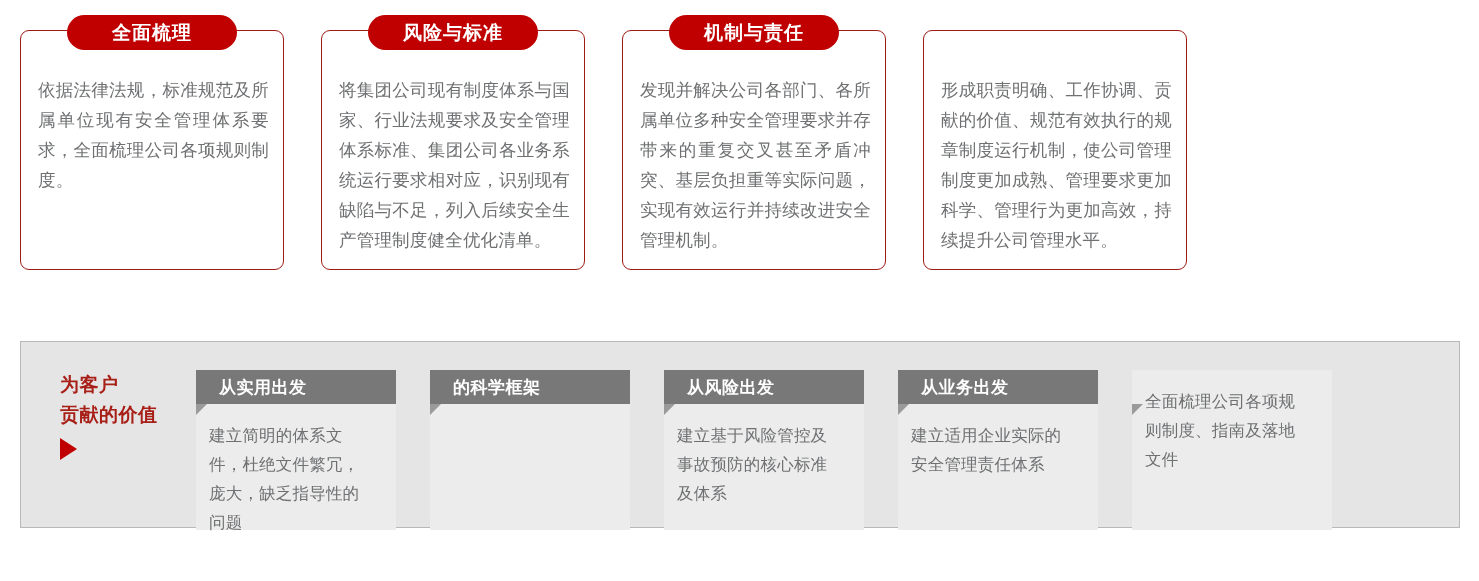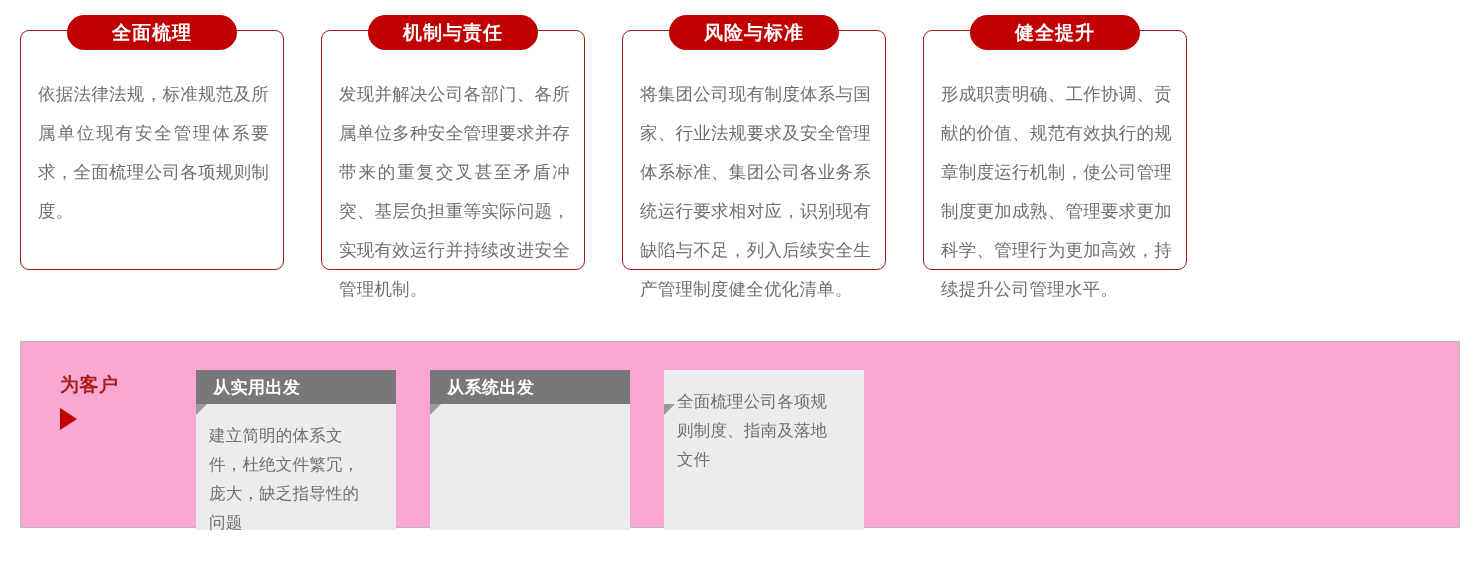--- a/index.html
+++ b/index.html
@@ -47,35 +47,35 @@
     align-items: center;
     justify-content: center;
     white-space: nowrap;
     padding: 0 22px;
   }
   .top-body {
     position: absolute;
     left: 17px; right: 14px;
     top: 44px;
     font-size: 17.5px;
-    line-height: 39px;
+    line-height: 30px;
     color: #6f7072;
     text-align: justify;
     letter-spacing: 0.2px;
   }
 
   
   .bottom-panel {
     position: absolute;
     left: 20px; top: 341px;
     width: 1440px;
     height: 187px;
     border: 1.2px solid #b8b8b8;
     border-radius: 0;
-    background: #f9a8d4;
+    background: #e5e5e5;
   }
   .value-label {
     position: absolute;
     left: 39px; top: 28px;
     width: 140px;
   }
   .value-label .vl-line {
     color: #a71f17;
     font-size: 19px;
     font-weight: bold;
@@ -106,21 +106,21 @@
   .bhead {
     position: relative;
     height: 34px;
     background: #787878;
     color: #ffffff;
     font-size: 17px;
     font-weight: bold;
     letter-spacing: 0.5px;
     display: flex;
     align-items: center;
-    padding-left: 17px;
+    padding-left: 23px;
   }
   .bfold {
     position: absolute;
     left: 0; top: 34px;
     width: 0; height: 0;
     border-top: 11px solid #9a9a9a;
     border-right: 11px solid transparent;
   }
   .bbody {
     padding: 17px 24px 0 13px;
@@ -134,57 +134,67 @@
 <body>
 
 <div class="top-row">
 
   <div class="top-card">
     <div class="pill">全面梳理</div>
     <div class="top-body">依据法律法规，标准规范及所属单位现有安全管理体系要求，全面梳理公司各项规则制度。</div>
   </div>
 
   <div class="top-card">
+    <div class="pill">风险与标准</div>
+    <div class="top-body">将集团公司现有制度体系与国家、行业法规要求及安全管理体系标准、集团公司各业务系统运行要求相对应，识别现有缺陷与不足，列入后续安全生产管理制度健全优化清单。</div>
+  </div>
+
+  <div class="top-card">
     <div class="pill">机制与责任</div>
     <div class="top-body">发现并解决公司各部门、各所属单位多种安全管理要求并存带来的重复交叉甚至矛盾冲突、基层负担重等实际问题，实现有效运行并持续改进安全管理机制。</div>
   </div>
 
   <div class="top-card">
-    <div class="pill">风险与标准</div>
-    <div class="top-body">将集团公司现有制度体系与国家、行业法规要求及安全管理体系标准、集团公司各业务系统运行要求相对应，识别现有缺陷与不足，列入后续安全生产管理制度健全优化清单。</div>
-  </div>
-
-  <div class="top-card">
-    <div class="pill">健全提升</div>
     <div class="top-body">形成职责明确、工作协调、贡献的价值、规范有效执行的规章制度运行机制，使公司管理制度更加成熟、管理要求更加科学、管理行为更加高效，持续提升公司管理水平。</div>
   </div>
 
 </div>
 
 <div class="bottom-panel">
 
   <div class="value-label">
     <div class="vl-line">为客户</div>
+    <div class="vl-line">贡献的价值</div>
     <div class="vl-arrow"></div>
   </div>
 
   <div class="bcards">
 
     <div class="bcard">
       <div class="bhead">从实用出发</div>
       <div class="bfold"></div>
       <div class="bbody">建立简明的体系文件，杜绝文件繁冗，庞大，缺乏指导性的问题</div>
     </div>
 
     <div class="bcard">
-      <div class="bhead">从系统出发</div>
-      <div class="bfold"></div>
-    </div>
-
-
+      <div class="bhead">的科学框架</div>
+      <div class="bfold"></div>
+    </div>
+
+    <div class="bcard">
+      <div class="bhead">从风险出发</div>
+      <div class="bfold"></div>
+      <div class="bbody">建立基于风险管控及事故预防的核心标准及体系</div>
+    </div>
+
+    <div class="bcard">
+      <div class="bhead">从业务出发</div>
+      <div class="bfold"></div>
+      <div class="bbody">建立适用企业实际的安全管理责任体系</div>
+    </div>
 
     <div class="bcard">
       <div class="bfold"></div>
       <div class="bbody">全面梳理公司各项规则制度、指南及落地文件</div>
     </div>
 
   </div>
 </div>
 
 </body></html>

